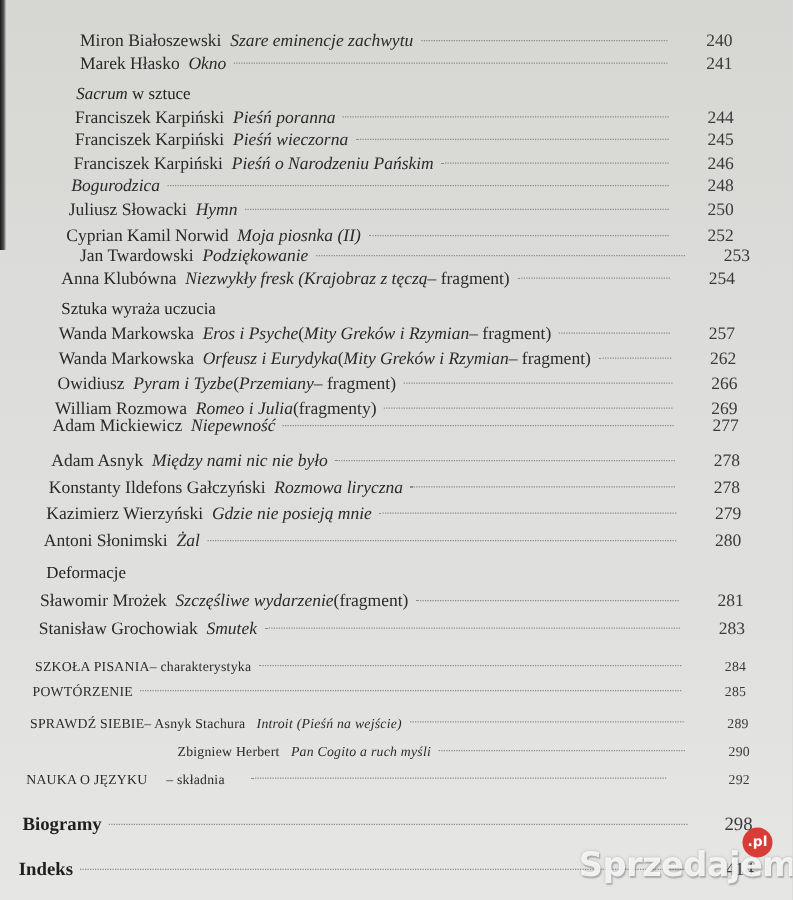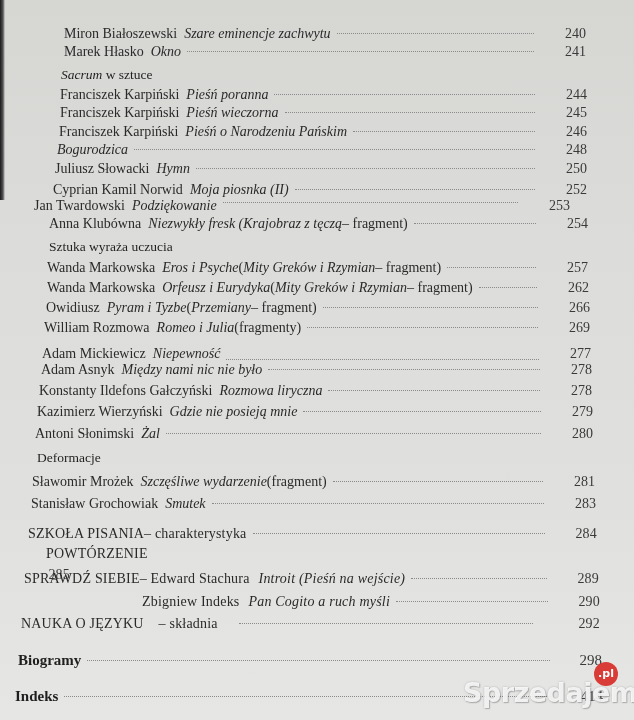--- a/index.html
+++ b/index.html
@@ -27,21 +27,21 @@
   .row .leader {
     flex: 1; border-bottom: 1.3px dotted #8a8a8a; margin: 0 8px 0 6px;
     position: relative; top: -4px; height: 0;
   }
   .row .page-num { text-align: right; min-width: 24px; color: #3a3a3a; margin-left: 20px; }
   .section {
     position: absolute; font-size: 13.5px; font-weight: normal; color: #1f1f1f;
     line-height: 18px;
   }
   .section i { font-style: italic; }
-  .caps { font-size: 14px; letter-spacing: 0.2px; }
+  .caps { font-size: 11px; letter-spacing: 0.2px; }
   .big-bold { font-weight: bold; font-size: 15px; color: #1f1f1f; }
   .watermark {
     position: absolute; left: 463px; top: 677px; height: 30px;
     font-family: "DejaVu Sans", sans-serif; font-weight: bold; font-size: 27px;
     color: rgba(255,255,255,0.85); letter-spacing: -0.5px;
     text-shadow: 0 0 2px rgba(120,120,120,0.5), 1px 1px 1px rgba(90,90,90,0.35);
   }
   .wm-badge {
     position: absolute; left: 594px; top: 662px; width: 24px; height: 24px;
     border-radius: 50%; background: #d93b37; color: #fff;
@@ -100,21 +100,21 @@
     <span class="title">Hymn</span>
     <span class="leader"></span>
     <span class="page-num">250</span>
   </div>
   <div class="row" style="left:53px; top:180px; width:534px;">
     <span class="author">Cyprian Kamil Norwid</span>
     <span class="title">Moja piosnka (II)</span>
     <span class="leader"></span>
     <span class="page-num">252</span>
   </div>
-  <div class="row" style="left:34px; top:196px; width:536px;align-items:center;">
+  <div class="row" style="left:64px; top:196px; width:536px;">
     <span class="author">Jan Twardowski</span>
     <span class="title">Podziękowanie</span>
     <span class="leader"></span>
     <span class="page-num">253</span>
   </div>
   <div class="row" style="left:49px; top:214px; width:539px;">
     <span class="author">Anna Klubówna</span>
     <span class="title">Niezwykły fresk (Krajobraz z tęczą</span>
       <span class="plain"> – fragment)</span>
     <span class="leader"></span>
@@ -150,21 +150,21 @@
     <span class="leader"></span>
     <span class="page-num">266</span>
   </div>
   <div class="row" style="left:44px; top:318px; width:546px;">
     <span class="author">William Rozmowa</span>
     <span class="title">Romeo i Julia</span>
       <span class="plain"> (fragmenty)</span>
     <span class="leader"></span>
     <span class="page-num">269</span>
   </div>
-  <div class="row" style="left:42px; top:344px; width:549px;align-items:flex-end;">
+  <div class="row" style="left:42px; top:332px; width:549px;">
     <span class="author">Adam Mickiewicz</span>
     <span class="title">Niepewność</span>
     <span class="leader"></span>
     <span class="page-num">277</span>
   </div>
   <div class="row" style="left:41px; top:360px; width:551px;">
     <span class="author">Adam Asnyk</span>
     <span class="title">Między nami nic nie było</span>
     <span class="leader"></span>
     <span class="page-num">278</span>
@@ -203,34 +203,34 @@
     <span class="leader"></span>
     <span class="page-num">283</span>
   </div>
 
   <div class="row caps" style="left:28px; top:524px; width:569px;">
     <span>SZKOŁA PISANIA</span>
       <span> – charakterystyka</span>
     <span class="leader"></span>
     <span class="page-num">284</span>
   </div>
-  <div class="row caps" style="left:26px; top:544px; width:571px;flex-direction:column;">
+  <div class="row caps" style="left:26px; top:544px; width:571px;">
     <span>POWTÓRZENIE</span>
     <span class="leader"></span>
     <span class="page-num">285</span>
   </div>
   <div class="row caps" style="left:24px; top:569px; width:575px;">
     <span>SPRAWDŹ SIEBIE</span>
-      <span style="margin-right:9px;"> – Edward Stachura</span>
+      <span style="margin-right:9px;"> – Asnyk Stachura</span>
     <span class="title">Introit (Pieśń na wejście)</span>
     <span class="leader"></span>
     <span class="page-num">289</span>
   </div>
   <div class="row caps" style="left:142px; top:592px; width:458px;">
-    <span style="margin-right:9px;">Zbigniew Indeks</span>
+    <span style="margin-right:9px;">Zbigniew Herbert</span>
     <span class="title">Pan Cogito a ruch myśli</span>
     <span class="leader"></span>
     <span class="page-num">290</span>
   </div>
   <div class="row caps" style="left:21px; top:614px; width:579px;gap:15px;">
     <span>NAUKA O JĘZYKU</span>
       <span> – składnia</span>
     <span class="leader"></span>
     <span class="page-num">292</span>
   </div>

